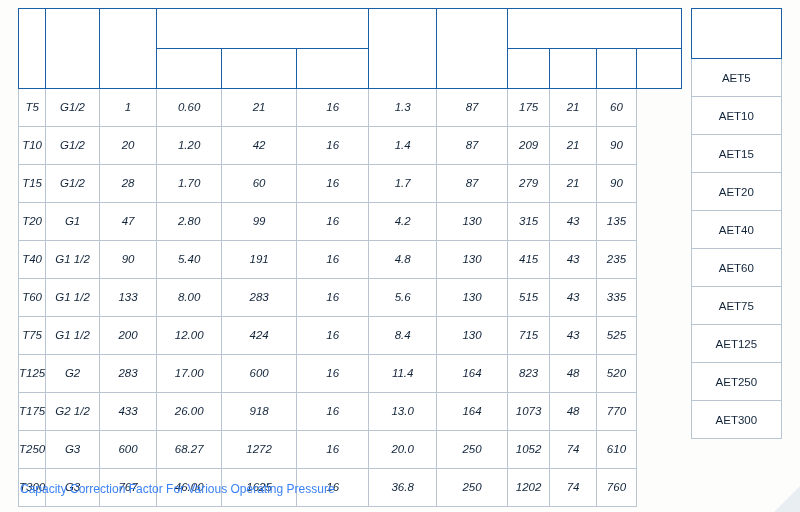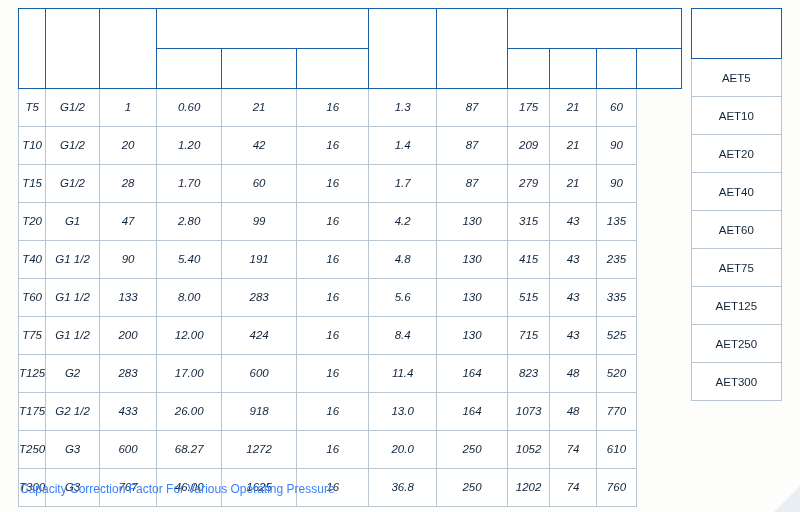--- a/index.html
+++ b/index.html
@@ -341,20 +341,23 @@
         </tr>
       </thead>
       <tbody>
         <tr>
             <td class="data">AET5</td>
           </tr>
         <tr>
             <td class="data">AET10</td>
           </tr>
         <tr>
+            <td class="data">AET15</td>
+          </tr>
+        <tr>
             <td class="data">AET20</td>
           </tr>
         <tr>
             <td class="data">AET40</td>
           </tr>
         <tr>
             <td class="data">AET60</td>
           </tr>
         <tr>
             <td class="data">AET75</td>

